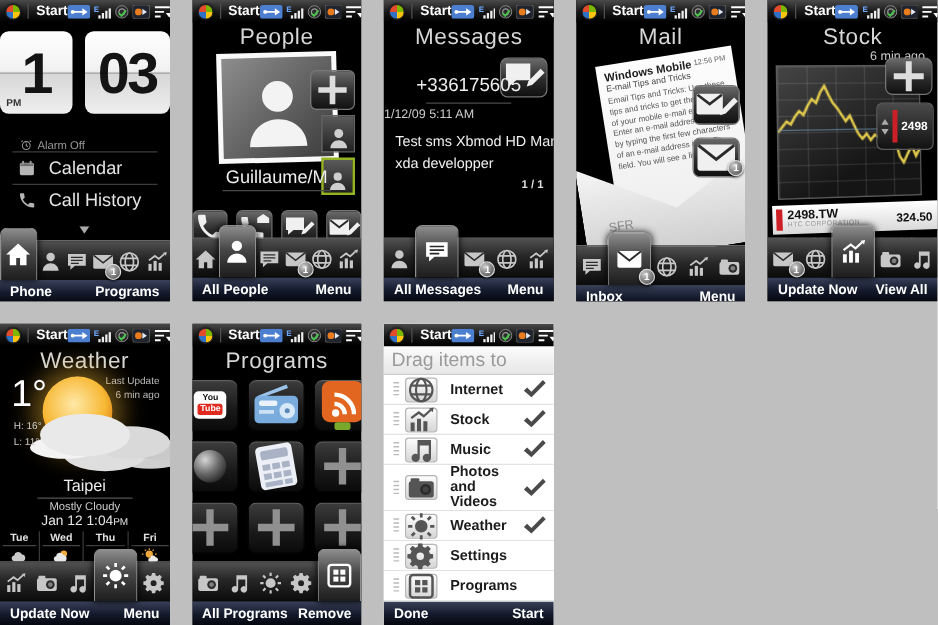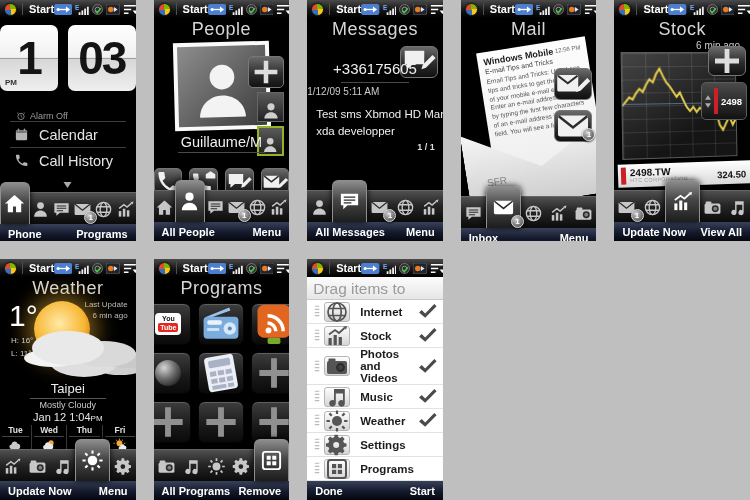--- a/index.html
+++ b/index.html
@@ -1316,50 +1316,50 @@
           </div>
           <div class="lrow">
             <span class="handle" style="display: inline-flex; align-items: center; justify-content: center;">
               <svg viewBox="0 0 10 16" fill="none" stroke="currentColor" stroke-width="1.3" style="width: 100%; height: 100%;">
                 <path d="M2 2.5h5M2 6h5M2 9.5h5M2 13h5"></path>
               </svg>
             </span>
             <span class="iconbtn">
               <span style="display: inline-flex; align-items: center; justify-content: center;">
                 <svg viewBox="0 0 24 24" fill="currentColor" style="width: 100%; height: 100%;">
+                  <path d="M9 4v11.3a3.3 3.3 0 1 0 1.8 3V8.4H18v7a3.3 3.3 0 1 0 1.8 3V4z"></path>
+                </svg>
+              </span>
+            </span>
+            <span class="lbl">Music</span>
+            <span class="chk" style="color: rgb(74, 74, 74);">
+              <span style="display: inline-flex; align-items: center; justify-content: center;">
+                <svg viewBox="0 0 24 20" fill="currentColor" style="width: 100%; height: 100%;">
+                  <path d="M2.5 11.5 5.6 8.4l4.2 4.2L20.8 1.3 23.5 4 9.8 17.7z"></path>
+                </svg>
+              </span>
+            </span>
+          </div>
+          <div class="lrow">
+            <span class="handle" style="display: inline-flex; align-items: center; justify-content: center;">
+              <svg viewBox="0 0 10 16" fill="none" stroke="currentColor" stroke-width="1.3" style="width: 100%; height: 100%;">
+                <path d="M2 2.5h5M2 6h5M2 9.5h5M2 13h5"></path>
+              </svg>
+            </span>
+            <span class="iconbtn">
+              <span style="display: inline-flex; align-items: center; justify-content: center;">
+                <svg viewBox="0 0 24 24" fill="currentColor" style="width: 100%; height: 100%;">
                   <rect x="3.5" y="4.5" width="7" height="4" rx="1"></rect>
                   <rect x="2" y="7" width="20" height="13" rx="2"></rect>
                   <circle cx="15.5" cy="13.5" r="4.4" fill="#2b2b2b"></circle>
                   <circle cx="15.5" cy="13.5" r="2.4" fill="currentColor" opacity=".55"></circle>
                 </svg>
               </span>
             </span>
             <span class="lbl">Photos and Videos</span>
-            <span class="chk" style="color: rgb(74, 74, 74);">
-              <span style="display: inline-flex; align-items: center; justify-content: center;">
-                <svg viewBox="0 0 24 20" fill="currentColor" style="width: 100%; height: 100%;">
-                  <path d="M2.5 11.5 5.6 8.4l4.2 4.2L20.8 1.3 23.5 4 9.8 17.7z"></path>
-                </svg>
-              </span>
-            </span>
-          </div>
-          <div class="lrow">
-            <span class="handle" style="display: inline-flex; align-items: center; justify-content: center;">
-              <svg viewBox="0 0 10 16" fill="none" stroke="currentColor" stroke-width="1.3" style="width: 100%; height: 100%;">
-                <path d="M2 2.5h5M2 6h5M2 9.5h5M2 13h5"></path>
-              </svg>
-            </span>
-            <span class="iconbtn">
-              <span style="display: inline-flex; align-items: center; justify-content: center;">
-                <svg viewBox="0 0 24 24" fill="currentColor" style="width: 100%; height: 100%;">
-                  <path d="M9 4v11.3a3.3 3.3 0 1 0 1.8 3V8.4H18v7a3.3 3.3 0 1 0 1.8 3V4z"></path>
-                </svg>
-              </span>
-            </span>
-            <span class="lbl">Music</span>
             <span class="chk" style="color: rgb(74, 74, 74);">
               <span style="display: inline-flex; align-items: center; justify-content: center;">
                 <svg viewBox="0 0 24 20" fill="currentColor" style="width: 100%; height: 100%;">
                   <path d="M2.5 11.5 5.6 8.4l4.2 4.2L20.8 1.3 23.5 4 9.8 17.7z"></path>
                 </svg>
               </span>
             </span>
           </div>
           <div class="lrow">
             <span class="handle" style="display: inline-flex; align-items: center; justify-content: center;">

